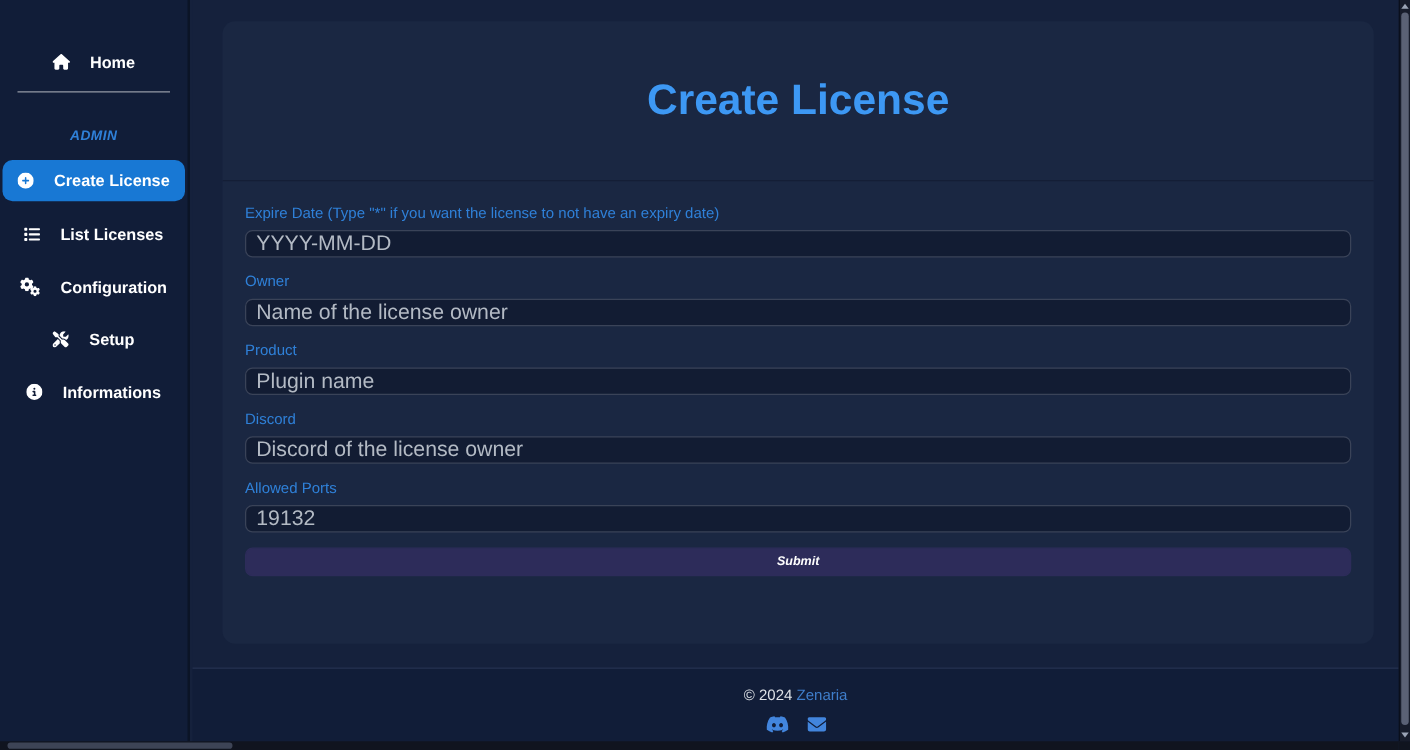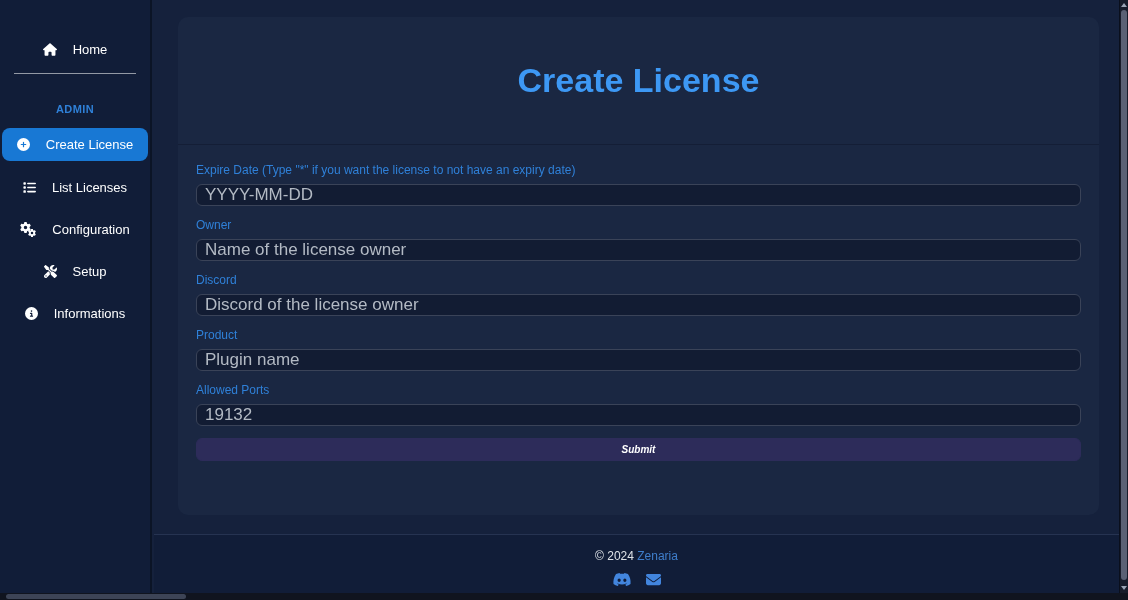--- a/index.html
+++ b/index.html
@@ -13,33 +13,33 @@
 
   
   .sidebar {
     position: absolute; left: 0; top: 0; width: 152px; height: 593px;
     background: #111d38;
     border-right: 2px solid #0b1426;
   }
   .nav-item {
     display: flex; align-items: center; justify-content: center; gap: 16px;
     height: 22px; margin-top: 20px;
-    color: #ffffff; font-size: 13px; font-weight: 400;
+    color: #ffffff; font-size: 13px; font-weight: 700;
     cursor: pointer; white-space: nowrap;
   }
   .nav-item svg { flex: 0 0 auto; }
   .nav-item.home { margin-top: 36px; height: 26px; }
   .sidebar hr {
     border: none; border-top: 1px solid rgba(255,255,255,0.55);
     margin: 11px 14px 0 14px;
   }
   .section-label {
     margin-top: 29px; height: 13px;
     text-align: center; color: #2f80d8;
-    font-size: 11px; font-weight: 700; letter-spacing: 0.4px;
+    font-size: 11px; font-weight: 700; letter-spacing: 0.4px; font-style: italic;
   }
   .nav-item.active {
     background: #1878d4; margin: 12px 2px 0 2px; height: 33px;
     border-radius: 8px;
   }
   .nav-item.first-plain { margin-top: 15px; }
   .gears-wrap { position: relative; width: 16px; height: 14px; }
   .gears-wrap .gear-big { position: absolute; left: 0; top: 0; }
   .gears-wrap .gear-small { position: absolute; right: 0; bottom: -1px; }
 
@@ -207,27 +207,27 @@
             <label>Expire Date (Type "*" if you want the license to not have an expiry date)</label>
             <input type="text" placeholder="YYYY-MM-DD" style="">
           </div>
 
           <div class="form-group">
             <label>Owner</label>
             <input type="text" placeholder="Name of the license owner" style="">
           </div>
 
           <div class="form-group">
+            <label>Product</label>
+            <input type="text" placeholder="Plugin name" style="">
+          </div>
+
+          <div class="form-group">
             <label>Discord</label>
             <input type="text" placeholder="Discord of the license owner" style="">
-          </div>
-
-          <div class="form-group">
-            <label>Product</label>
-            <input type="text" placeholder="Plugin name" style="">
           </div>
 
 
           <div class="form-group">
             <label>Allowed Ports</label>
             <input type="text" placeholder="19132" style="">
           </div>
 
           <button class="submit-btn">Submit</button>
         </div>

